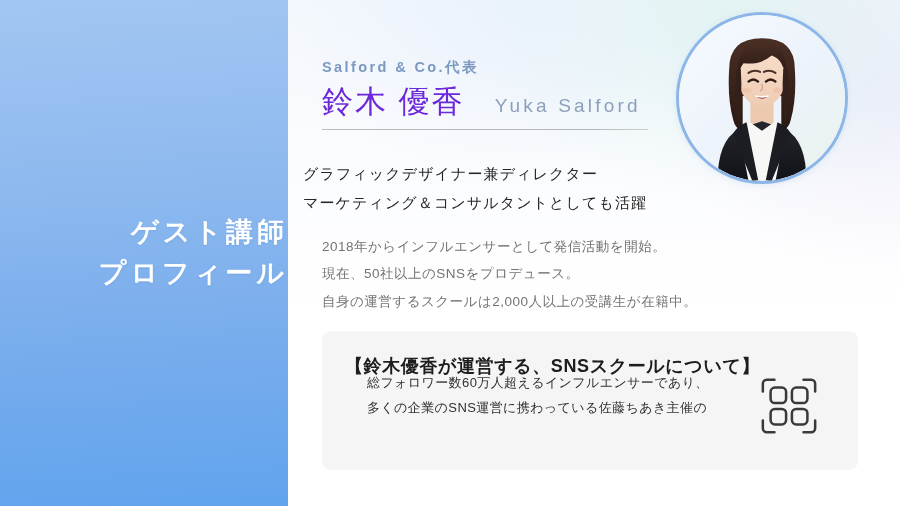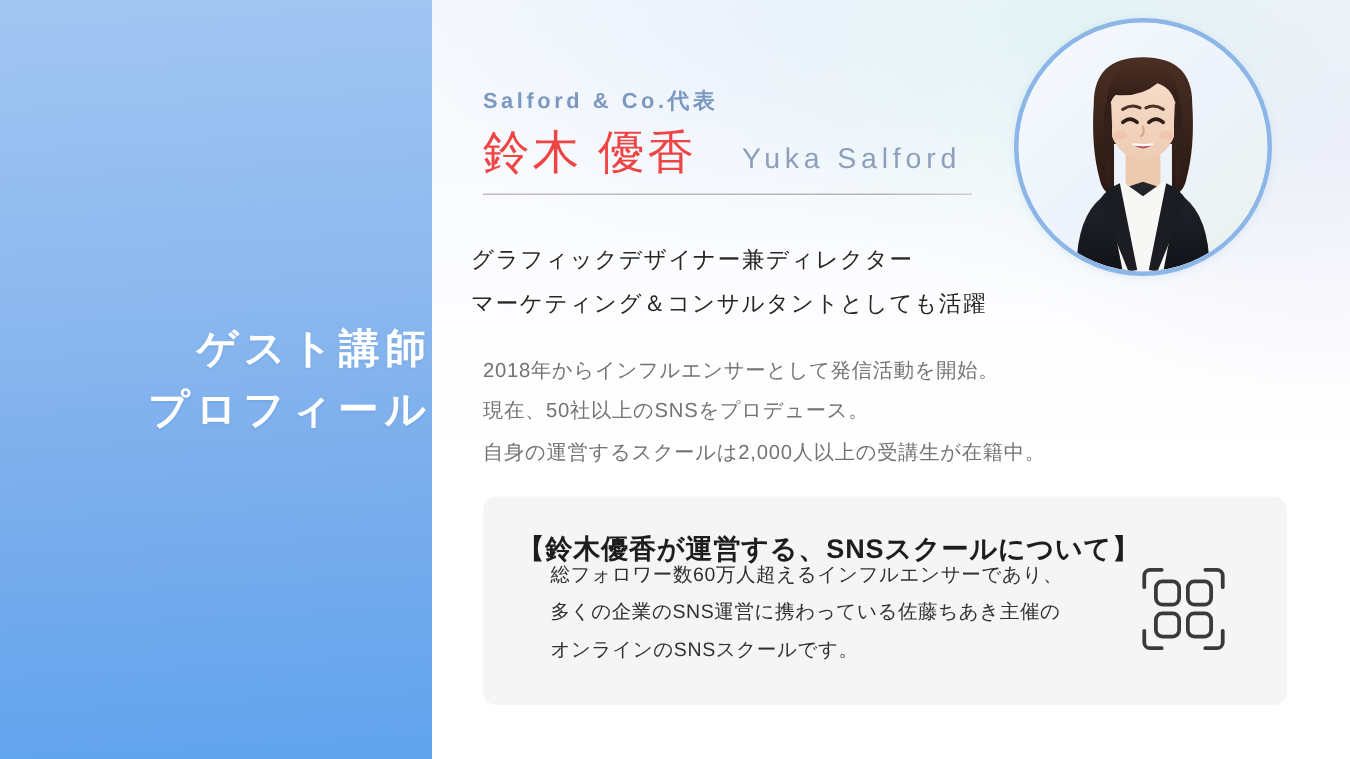--- a/index.html
+++ b/index.html
@@ -74,21 +74,21 @@
 
   .name-row {
     display: flex;
     align-items: baseline;
     gap: 30px;
     margin-top: 8px;
     white-space: nowrap;
   }
 
   .name-ja {
-    color: #ef4444;
+    color: #6d28d9;
     font-size: 31px;
     font-weight: 400;
     letter-spacing: 2px;
     line-height: 1.12;
   }
 
   .name-en {
     color: #8da0bb;
     font-size: 19px;
     font-weight: 400;
@@ -98,21 +98,21 @@
   .name-rule {
     margin-top: 9px;
     width: 326px;
     height: 1px;
     background: linear-gradient(90deg, #bdbdbd 0%, #b6b6b6 82%, #cfcfcf 100%);
   }
 
   
   .roles {
     position: absolute;
-    left: 314px; top: 160px;
+    left: 303px; top: 160px;
     width: 360px;
     font-family: Liberation Serif, serif;
   }
 
   .role-line {
     color: #262626;
     font-size: 15px;
     letter-spacing: 1.1px;
     line-height: 1.92;
     white-space: nowrap;
@@ -283,21 +283,20 @@
       </g>
     </svg>
   </figure>
 
   <section class="info-card">
     <div class="card-heading">【鈴木優香が運営する、SNSスクールについて】</div>
 
     <div class="card-body">
       <div class="card-line">総フォロワー数60万人超えるインフルエンサーであり、</div>
       <div class="card-line">多くの企業のSNS運営に携わっている佐藤ちあき主催の</div>
-      <div class="card-line">オンラインのSNSスクールです。</div>
     </div>
 
     <div class="qr-icon">
       <svg viewBox="0 0 64 64" fill="none" stroke="#3a3a3a" stroke-width="2.6" stroke-linecap="round" stroke-linejoin="round" aria-hidden="true">
 
         <path d="M17 5 H9 a4 4 0 0 0 -4 4 V17"></path>
         <path d="M47 5 H55 a4 4 0 0 1 4 4 V17"></path>
         <path d="M17 59 H9 a4 4 0 0 1 -4 -4 V47"></path>
         <path d="M47 59 H55 a4 4 0 0 0 4 -4 V47"></path>
 

